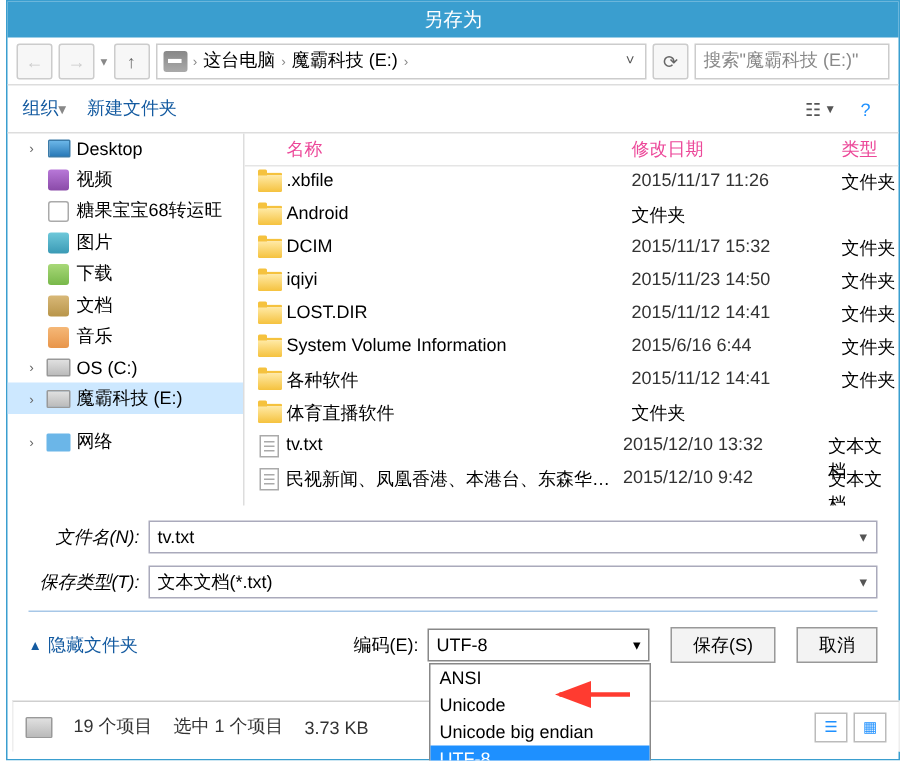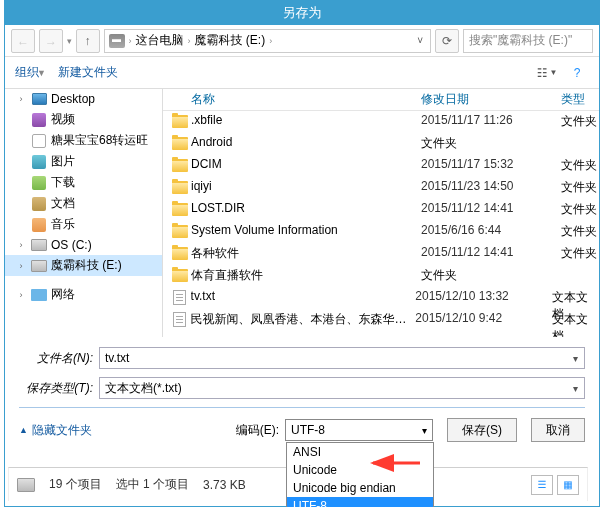--- a/index.html
+++ b/index.html
@@ -22,21 +22,21 @@
   .sb-item { display: flex; align-items: center; padding: 2px 0 2px 10px; gap: 4px; cursor: default; white-space: nowrap; }
   .sb-item.selected { background: #cde8ff; }
   .sb-item .chev { width: 12px; color: #666; font-size: 9px; text-align:center; }
   .sb-item .ic { width: 16px; height: 16px; display:inline-flex; align-items:center; justify-content:center; }
   .sb-group { margin-top: 8px; }
   .main { flex: 1; overflow: hidden; }
   .cols { display: flex; border-bottom: 1px solid #e5e5e5; height: 22px; align-items: center; padding-left: 28px;}
   .col-name { width: 230px; }
   .col-date { width: 140px; }
   .col-type { flex:1; }
-  .col-head { color:#0369a1; }
+  .col-head { color:#ec4899; }
   .row { display: flex; align-items: flex-start; padding: 2px 0 2px 8px; height: 22px; }
   .row .ic { width: 18px; height:16px; margin-right:2px; display:inline-flex; align-items:center; justify-content:center; }
   .row .name { width: 230px; white-space:nowrap; overflow:hidden; text-overflow:ellipsis;}
   .row .date { width: 140px; color:#333;}
   .row .type { color:#000000; }
   .folder-ic { width:16px; height:13px; background:linear-gradient(#ffe9a3,#f5c23e); border-radius:1px; border-top:2px solid #f5c23e; position:relative; }
   .folder-ic::before { content:''; position:absolute; top:-4px; left:0; width:6px; height:4px; background:#f5c23e; border-radius:1px 1px 0 0;}
   .txt-ic { width:13px; height:15px; background:#fff; border:1px solid #aaa; position:relative;}
   .txt-ic::after { content:''; position:absolute; top:3px; left:2px; right:2px; height:1px; background:#aaa; box-shadow:0 3px 0 #aaa,0 6px 0 #aaa;}
   .drive-ic { width:16px; height:12px; background:linear-gradient(#e0e0e0,#bbb); border:1px solid #999; border-radius:1px;}
@@ -61,21 +61,21 @@
   .enc-area { margin-left:auto; display:flex; align-items:center; gap:6px; position:relative;}
   .enc-label {}
   .enc-combo { width:148px; border:1px solid #888; height:22px; padding:0 5px; display:flex; align-items:center; background:#fff; position:relative;}
   .enc-combo::after { content:'▾'; position:absolute; right:5px; color:#000; font-size:10px;}
   .btn { border:1px solid #999; background:#f3f3f3; height:24px; padding:0 14px; margin-left:8px; display:flex; align-items:center;}
   .dropdown { position:absolute; top:22px; left:0; width:148px; background:#fff; border:1px solid #888; z-index:10;}
   .dropdown .opt { padding:2px 6px; }
   .dropdown .opt.sel { background:#1e90ff; color:#fff;}
   .arrow { position:absolute; left:365px; top:453px; z-index:20; pointer-events:none;}
   .arrow svg { display:block; }
-  .statusbar { position:absolute; left:8px; right:12px; bottom:6px; height:34px; border-top:1px solid #cfcfcf; display:flex; align-items:center; padding:0 8px; gap:14px; color:#333; background:#fff; border-left:1px solid #eee; border-right:1px solid #eee;}
+  .statusbar { position:absolute; left:8px; right:0; bottom:6px; height:34px; border-top:1px solid #cfcfcf; display:flex; align-items:center; padding:0 8px; gap:14px; color:#333; background:#fff; border-left:1px solid #eee; border-right:1px solid #eee;}
   .status-ic { width:18px; height:14px; background:linear-gradient(#e0e0e0,#bbb); border:1px solid #999; border-radius:1px;}
   .status-right { margin-left:auto; display:flex; gap:4px;}
   .view-btn { width:22px; height:20px; border:1px solid #bbb; display:flex; align-items:center; justify-content:center; color:#1e90ff; font-size:10px;}
   .divider { border-top:1px solid #a7c7e7; margin: 0 0 4px 0;}
 </style>
 </head>
 <body>
 
 <div class="dialog">
   <div class="titlebar">

